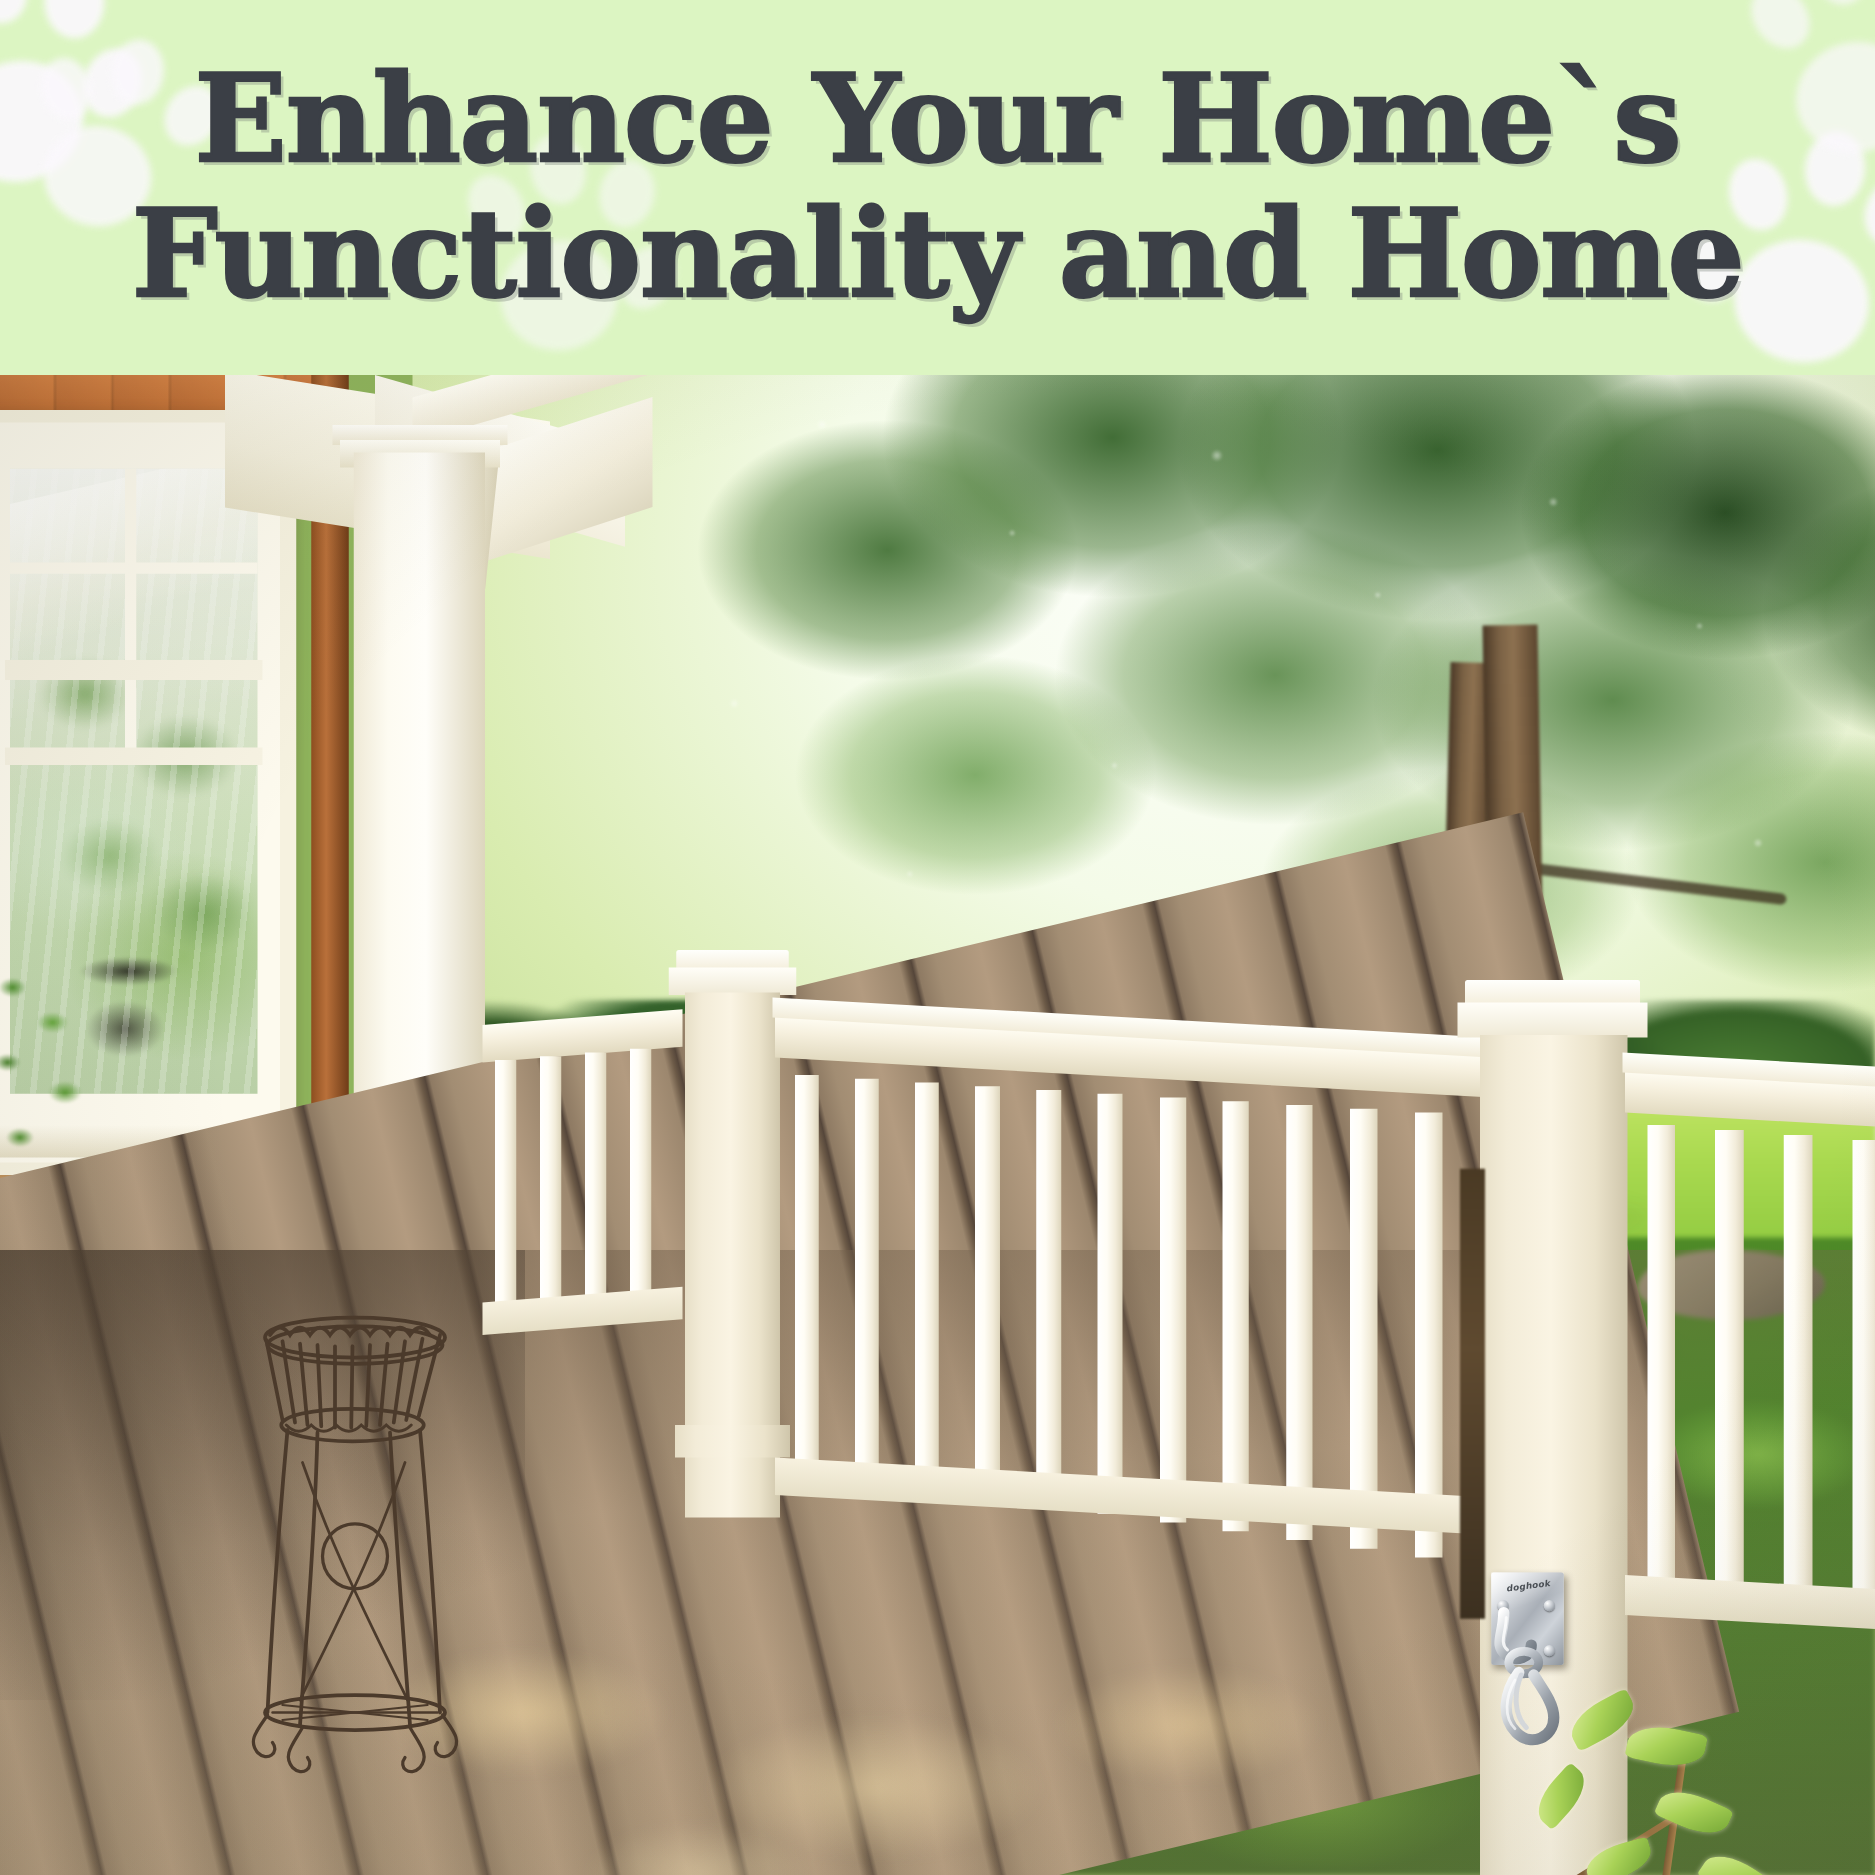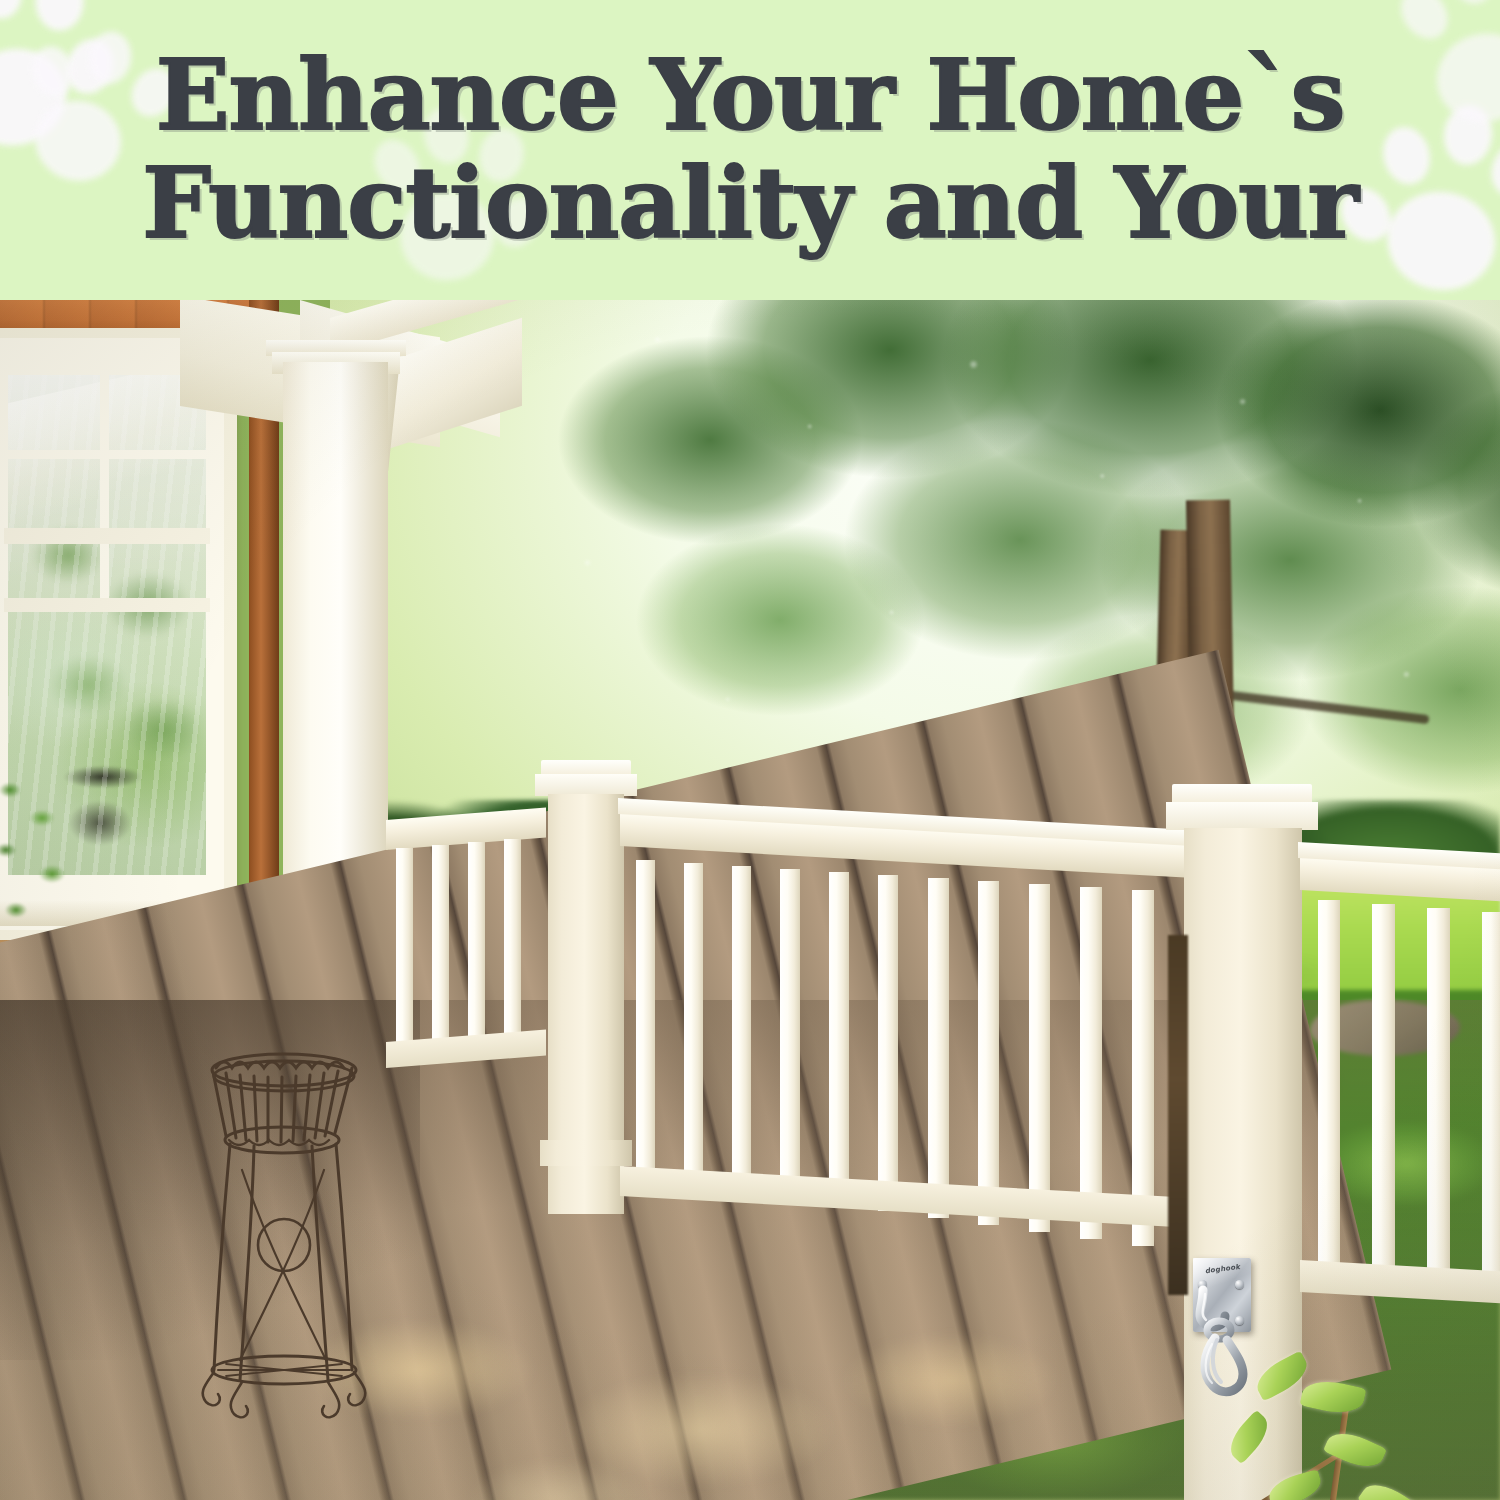--- a/index.html
+++ b/index.html
@@ -396,21 +396,21 @@
 
     <div class="paw" style="left:1408px; top:-46px; width:160px; height:175px; transform:rotate(-14deg); opacity:.7;">
       <div class="pad" style="left:20px; top:78px; width:96px; height:88px;"></div>
       <div class="toe" style="left:4px; top:18px; width:42px; height:54px; transform:rotate(-22deg);"></div>
       <div class="toe" style="left:58px; top:-8px; width:44px; height:56px; transform:rotate(-2deg);"></div>
 
     </div>
 
     <div id="title-wrap">
       <div class="title-line l1">Enhance Your Home`s</div>
-      <div class="title-line l2">Functionality and Your</div>
+      <div class="title-line l2">Functionality and Home</div>
     </div>
   </div>
 
   <div id="photo">
 
     <div class="sky"></div>
     <div class="canopy"></div>
     <div class="canopy-speck"></div>
 
     <div class="branch" style="left:900px; top:452px; width:300px; transform:rotate(-5deg);"></div>

